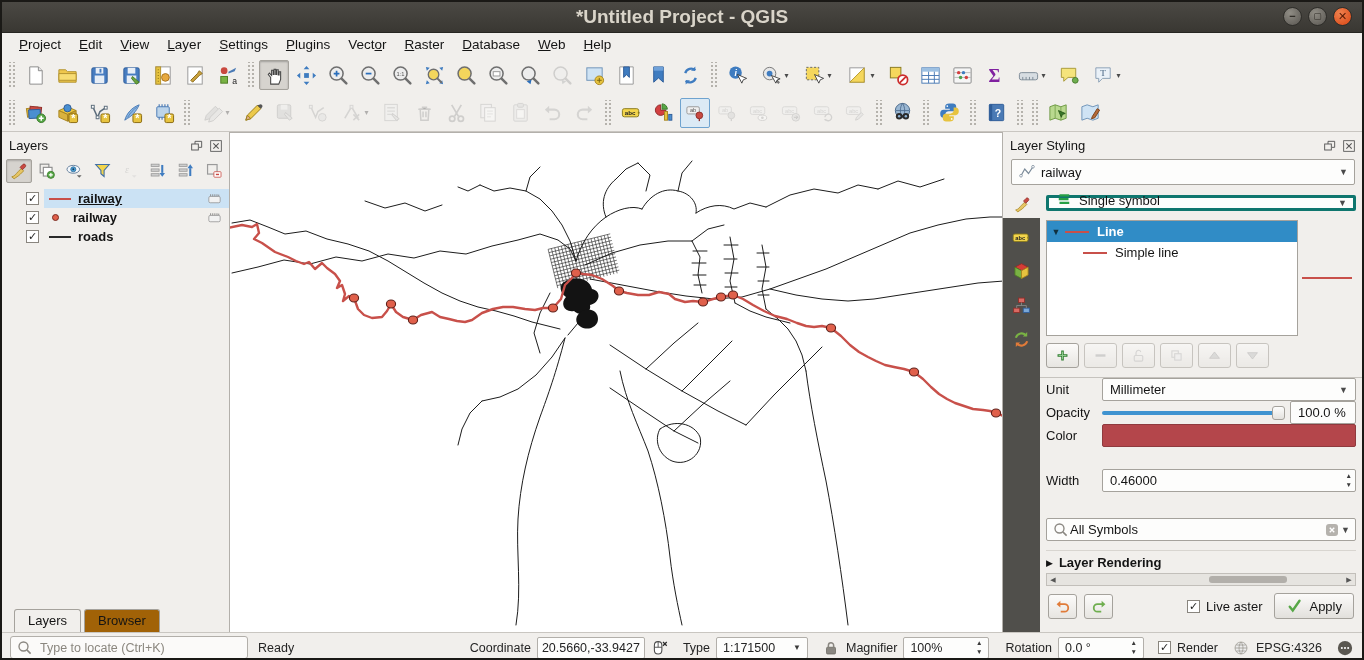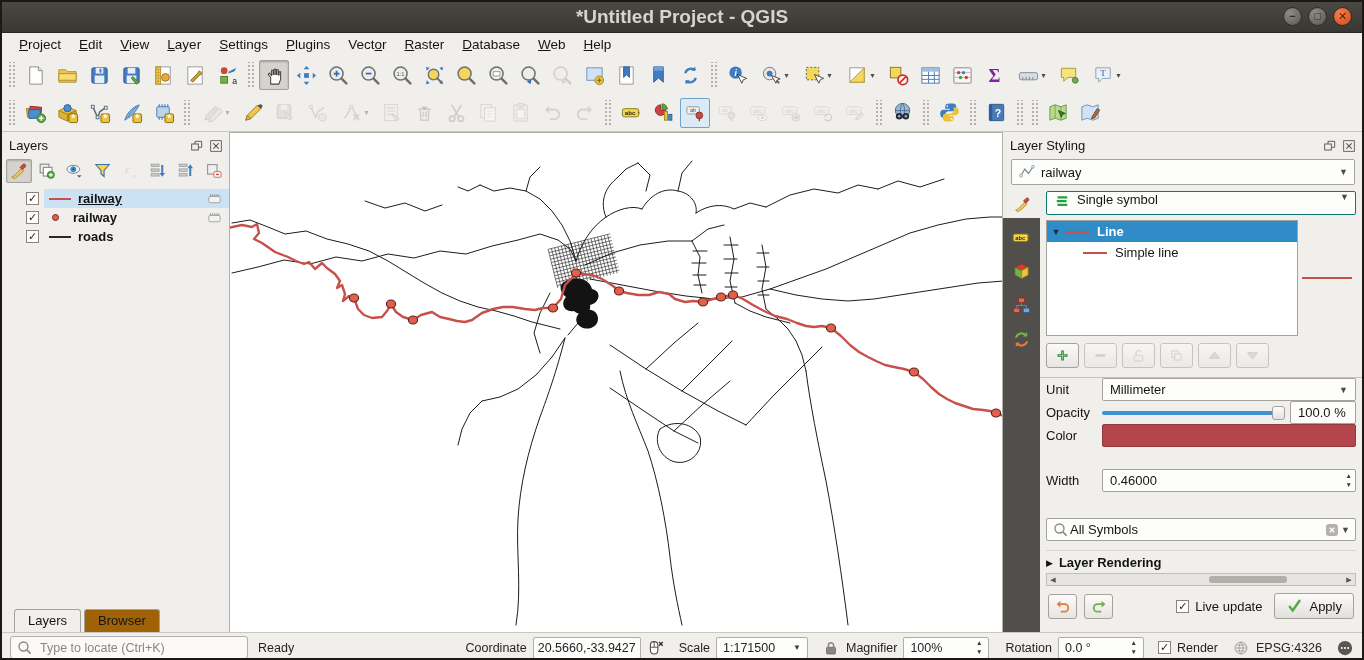--- a/index.html
+++ b/index.html
@@ -69,22 +69,22 @@
   .sp-combo{display:flex;align-items:center;height:24px;background:#fdfdfc;border:1px solid #a5a29c;
     border-radius:2px;margin:3px 7px 0 8px;padding:0 6px;gap:5px;}
   .sp-combo .arrow{margin-left:auto;color:#4a4a4a;font-size:9px;}
   .sp-body{flex:1;display:flex;margin-top:5px;min-height:0;}
   .strip{width:37px;display:flex;flex-direction:column;align-items:stretch;flex:none;}
   .strip-dark{background:#504f4b;flex:1;display:flex;flex-direction:column;align-items:center;padding-top:9px;gap:13px;}
   .strip-tab{height:28px;display:flex;align-items:center;justify-content:center;}
   .strip-tab.active{background:#f1efec;}
   .sp-content{flex:1;display:flex;flex-direction:column;padding:0 6px;min-width:0;}
   .renderer-row{display:flex;align-items:center;height:26px;gap:6px;margin-bottom:2px;}
-  .renderer-combo{flex:1;height:24px;background:#fdfdfc;border:1px solid #0f766e;border-radius:2px;
-    display:flex;align-items:flex-start;padding:0 6px;gap:6px;box-sizing:border-box;}
+  .renderer-combo{flex:1;height:16px;background:#fdfdfc;border:3px solid #0f766e;border-radius:2px;
+    display:flex;align-items:flex-end;padding:0 6px;gap:6px;box-sizing:border-box;}
   .renderer-combo .arrow{margin-left:auto;color:#4a4a4a;font-size:9px;}
   .tree-wrap{display:flex;margin-top:2px;}
   .sym-tree{flex:1;height:114px;background:#fff;border:1px solid #a5a29c;overflow:hidden;}
   .sym-preview{width:58px;display:flex;align-items:center;justify-content:center;}
   .sym-preview .pline{width:50px;height:2px;}
   .sym-row{display:flex;align-items:center;height:21px;}
   .sym-row.selected{background:#308cc6;color:#fff;font-weight:bold;}
   .tri{width:18px;text-align:center;font-size:9px;color:#1d1d1d;flex:none;}
   .sym-swatch{width:24px;height:2px;margin-right:8px;flex:none;}
   .sym-btns{display:flex;gap:5px;margin-top:7px;}
@@ -1180,21 +1180,21 @@
                 </svg>
               </div>
             <div class="sm-btn">
                 <svg viewBox="0 0 24 24" width="18" height="18">
                   <path d="M17 9.5h-7a5 5 0 0 0 0 10h5" fill="none" stroke="#6fae4f" stroke-width="2.4"></path>
                   <path d="M15.5 5l5 4.5-5 4.5z" fill="#6fae4f"></path>
                 </svg>
               </div>
             <div class="live">
               <span class="cb">✓</span>
-              <span>Live update</span>
+              <span>Live aster</span>
             </div>
             <div class="apply-btn">
               <span class="ic">
                   <svg viewBox="0 0 24 24" width="18" height="18">
                     <path d="M5 13l4 5 9-13" fill="none" stroke="#57a747" stroke-width="3.2" stroke-linecap="round"></path>
                   </svg>
                 </span>
               <span>Apply</span>
             </div>
           </div>
@@ -1217,21 +1217,21 @@
     <div class="sb-spacer"></div>
     <span>Coordinate</span>
     <div class="status-field" style="width:108px;justify-content:center;">20.5660,-33.9427</div>
     <span class="sb-ic">
         <svg viewBox="0 0 24 24" width="18" height="18">
           <path d="M9.5 3.5c3 0 5 2 5 5v6c0 3-2 5.5-5 5.5s-5-2.5-5-5.5v-6c0-3 2-5 5-5z" fill="#fff" stroke="#4a4a4a" stroke-width="1.4"></path>
           <path d="M9.5 3.5V11M4.5 11h10" stroke="#4a4a4a" stroke-width="1.2"></path>
           <path d="M16 4l5 5M21 4l-5 5" stroke="#2a2a2a" stroke-width="1.6"></path>
         </svg>
       </span>
-    <span style="margin-left:8px;">Scale</span>
+    <span style="margin-left:8px;">Type</span>
     <div class="status-field" style="width:92px;">
       <span>1:171500</span>
       <span class="combo-arrow">▼</span>
     </div>
     <span class="sb-ic" style="margin-left:8px;">
         <svg viewBox="0 0 24 24" width="18" height="18">
           <rect x="6" y="11" width="12" height="9" rx="1.5" fill="#8a8781" stroke="#6a675f"></rect>
           <path d="M8.5 11V8.5a3.5 3.5 0 0 1 7 0V11" fill="none" stroke="#8a8781" stroke-width="2"></path>
         </svg>
       </span>

